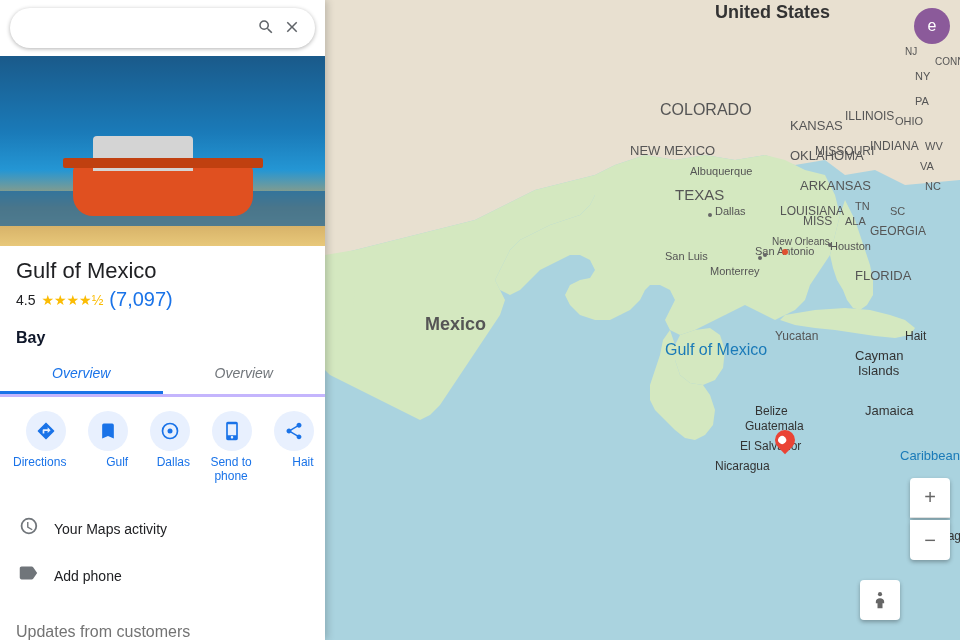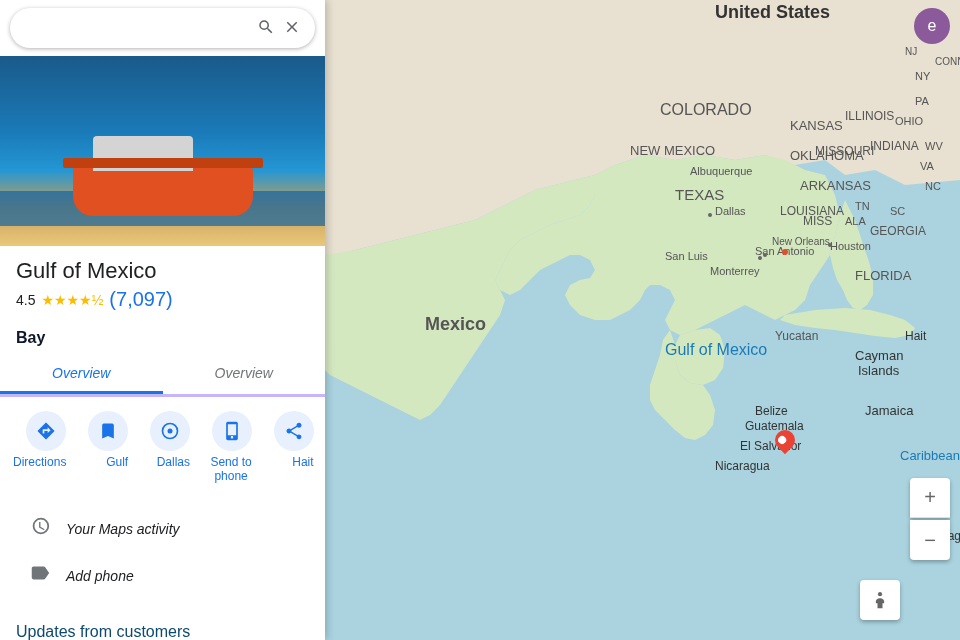--- a/index.html
+++ b/index.html
@@ -201,24 +201,23 @@
     }
 
     
     .activity-section {
       padding: 4px 0;
       flex-shrink: 0;
     }
     .activity-item {
       display: flex;
       align-items: center;
-      padding: 10px 28px;
+      padding: 10px 16px;
       cursor: pointer;
       gap: 14px;
-      font-style: italic;
     }
     .activity-icon {
       font-size: 20px;
       color: #70757a;
       width: 24px;
       text-align: center;
     }
     .activity-text {
       font-size: 14px;
       color: #202124;
@@ -232,21 +231,21 @@
     }
 
     
     .updates-section {
       padding: 12px 16px;
       flex-shrink: 0;
     }
     .updates-title {
       font-size: 16px;
       font-weight: 500;
-      color: #0c4a6e;
+      color: #737373;
       margin-bottom: 10px;
     }
     .update-card {
       display: flex;
       border: 1px solid #e0e0e0;
       border-radius: 8px;
       overflow: hidden;
       cursor: pointer;
     }
     .update-text-part {

